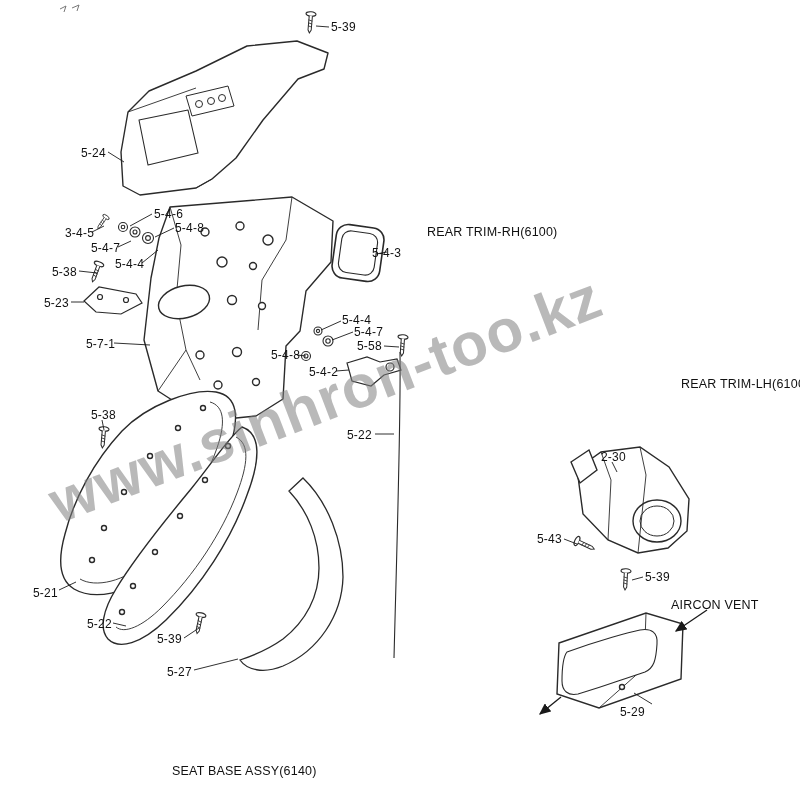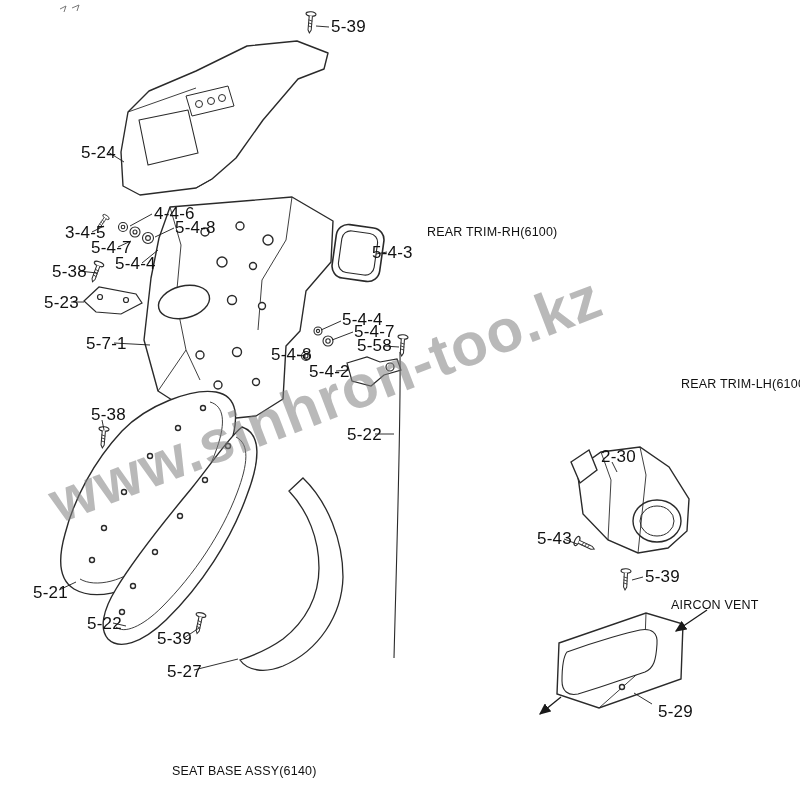--- a/index.html
+++ b/index.html
@@ -2,21 +2,21 @@
 <html><head>
 <meta charset="utf-8">
 <style>
   html,body{margin:0;padding:0;background:#fff;}
   .canvas{
     position:relative;width:800px;height:799px;background:#ffffff;overflow:hidden;
     font-family:"Liberation Sans",sans-serif;
   }
   svg{position:absolute;left:0;top:0;}
   .lbl{
-    position:absolute;font-size:17px;line-height:14px;color:#111;
+    position:absolute;font-size:12px;line-height:14px;color:#111;
     white-space:nowrap;letter-spacing:0.2px;
   }
   .ann{font-size:12.5px;text-align:center;}
   .watermark{
     position:absolute;left:52px;top:470px;
     font-size:60px;font-weight:bold;letter-spacing:1px;white-space:nowrap;
     color:rgba(128,128,128,0.55);
     transform:rotate(-21deg);transform-origin:0 50%;
     pointer-events:none;
   }
@@ -214,21 +214,21 @@
       <line x1="59" y1="590" x2="76" y2="582"></line>
       <line x1="113" y1="623" x2="126" y2="626"></line>
       <line x1="184" y1="638" x2="199" y2="628"></line>
       <line x1="194" y1="670" x2="238" y2="659"></line>
       <line x1="652" y1="704" x2="634" y2="693"></line>
     </g>
   </svg>
 
   <div class="lbl" style="left:331px;top:20px">5-39</div>
   <div class="lbl" style="left:81px;top:146px">5-24</div>
-  <div class="lbl" style="left:154px;top:207px">4-4-6</div>
+  <div class="lbl" style="left:154px;top:207px">5-4-6</div>
   <div class="lbl" style="left:65px;top:226px">3-4-5</div>
   <div class="lbl" style="left:175px;top:221px">5-4-8</div>
   <div class="lbl" style="left:91px;top:241px">5-4-7</div>
   <div class="lbl" style="left:115px;top:257px">5-4-4</div>
   <div class="lbl" style="left:52px;top:265px">5-38</div>
   <div class="lbl" style="left:44px;top:296px">5-23</div>
   <div class="lbl" style="left:372px;top:246px">5-4-3</div>
   <div class="lbl" style="left:86px;top:337px">5-7-1</div>
   <div class="lbl" style="left:342px;top:313px">5-4-4</div>
   <div class="lbl" style="left:354px;top:325px">5-4-7</div>
@@ -237,21 +237,21 @@
   <div class="lbl" style="left:309px;top:365px">5-4-2</div>
   <div class="lbl" style="left:91px;top:408px">5-38</div>
   <div class="lbl" style="left:347px;top:428px">5-22</div>
   <div class="lbl" style="left:601px;top:450px">2-30</div>
   <div class="lbl" style="left:537px;top:532px">5-43</div>
   <div class="lbl" style="left:645px;top:570px">5-39</div>
   <div class="lbl" style="left:33px;top:586px">5-21</div>
   <div class="lbl" style="left:87px;top:617px">5-22</div>
   <div class="lbl" style="left:157px;top:632px">5-39</div>
   <div class="lbl" style="left:167px;top:665px">5-27</div>
-  <div class="lbl" style="left:658px;top:705px">5-29</div>
+  <div class="lbl" style="left:620px;top:705px">5-29</div>
 
   <div class="lbl ann" style="left:427px;top:225px">REAR TRIM-RH(6100)</div>
   <div class="lbl ann" style="left:681px;top:377px">REAR TRIM-LH(6100)</div>
   <div class="lbl ann" style="left:671px;top:598px">AIRCON VENT</div>
   <div class="lbl ann" style="left:172px;top:764px">SEAT BASE ASSY(6140)</div>
 
   <div class="watermark">www.sinhron-too.kz</div>
 
 </div>
 

